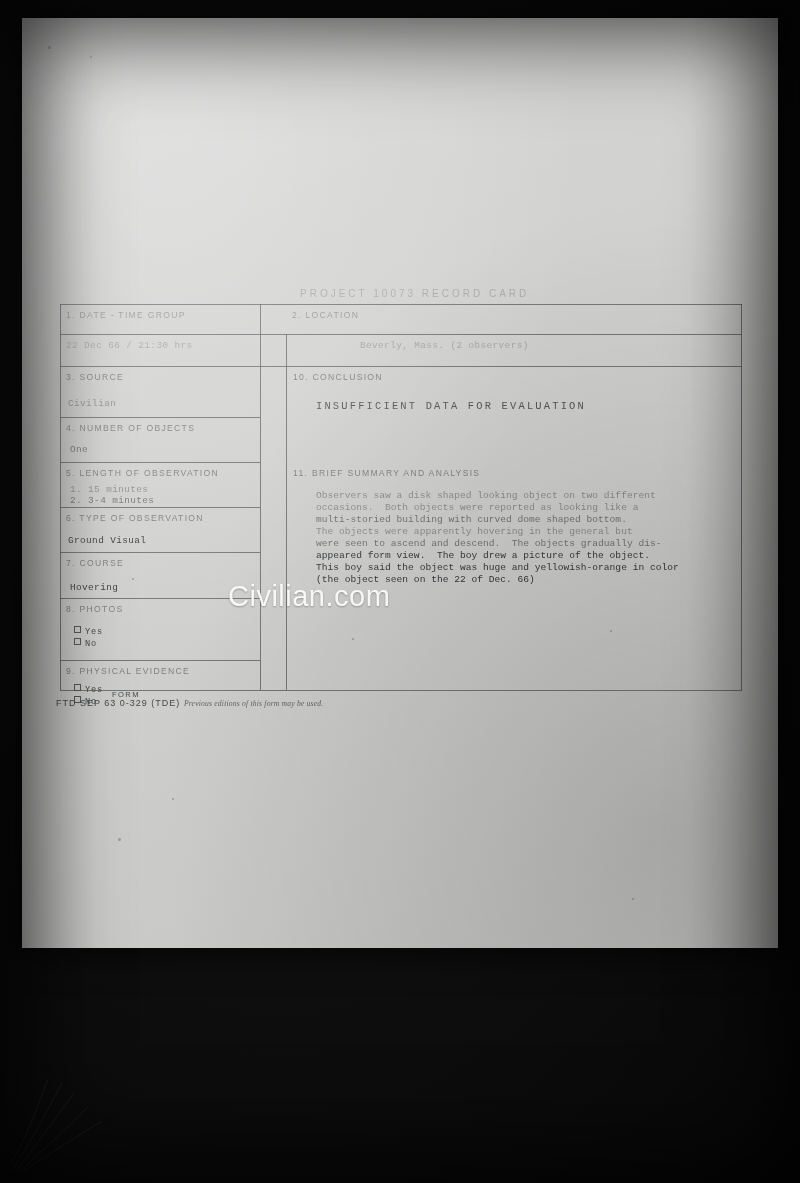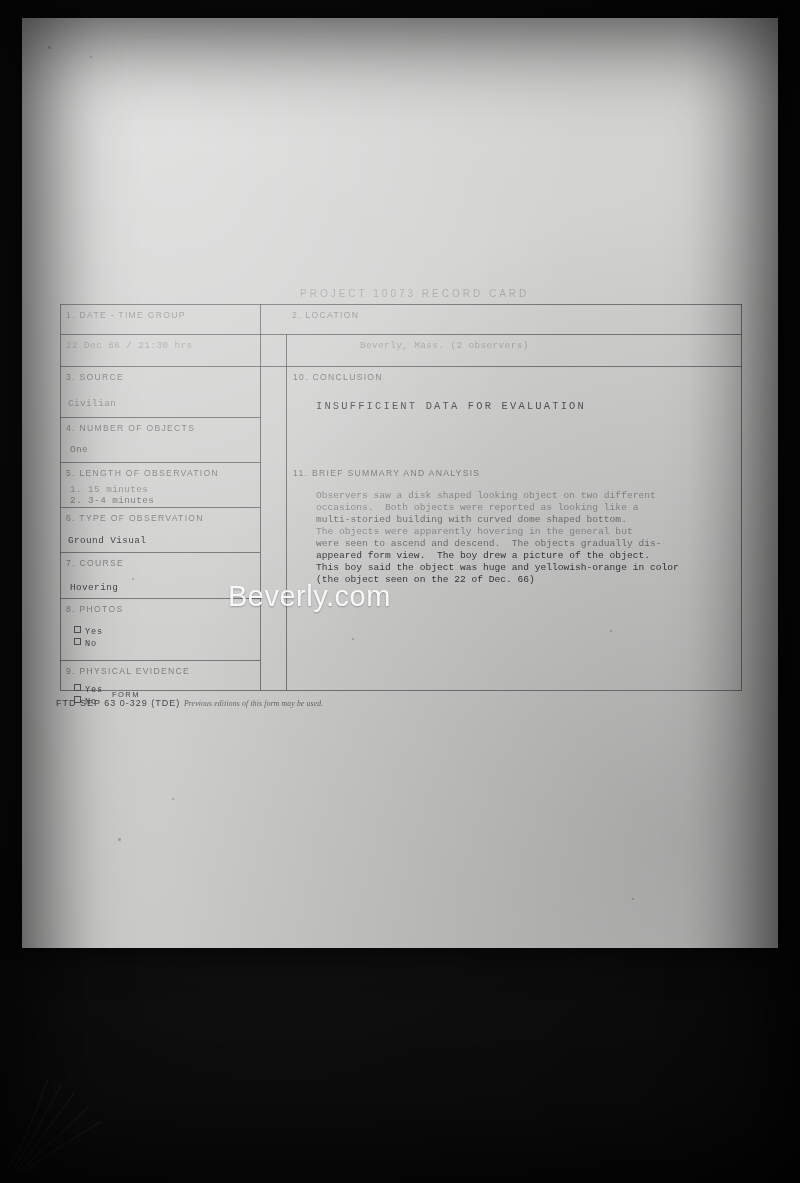--- a/index.html
+++ b/index.html
@@ -202,21 +202,21 @@
     <div class="speck" style="left:26px;top:28px;width:3px;height:3px;"></div>
     <div class="speck" style="left:68px;top:38px;width:2px;height:2px;"></div>
     <div class="speck" style="left:110px;top:560px;width:2px;height:2px;"></div>
     <div class="speck" style="left:330px;top:620px;width:2px;height:2px;"></div>
     <div class="speck" style="left:588px;top:612px;width:2px;height:2px;"></div>
     <div class="speck" style="left:96px;top:820px;width:3px;height:3px;"></div>
     <div class="speck" style="left:150px;top:780px;width:2px;height:2px;"></div>
     <div class="speck" style="left:610px;top:880px;width:2px;height:2px;"></div>
   </div>
 
-  <div id="wm">Beverly.com</div>
+  <div id="wm">Civilian.com</div>
 
   <svg class="leaf" viewBox="0 0 140 120" xmlns="http://www.w3.org/2000/svg">
     <g stroke="#4a4a46" stroke-width="1" fill="none" opacity="0.8">
       <path d="M2,118 C20,90 35,62 52,30"></path>
       <path d="M6,118 C26,92 44,68 64,40"></path>
       <path d="M10,118 C34,96 56,76 78,54"></path>
       <path d="M14,118 C40,100 66,84 92,68"></path>
       <path d="M0,112 C16,86 26,58 38,26"></path>
     </g>
   </svg>

